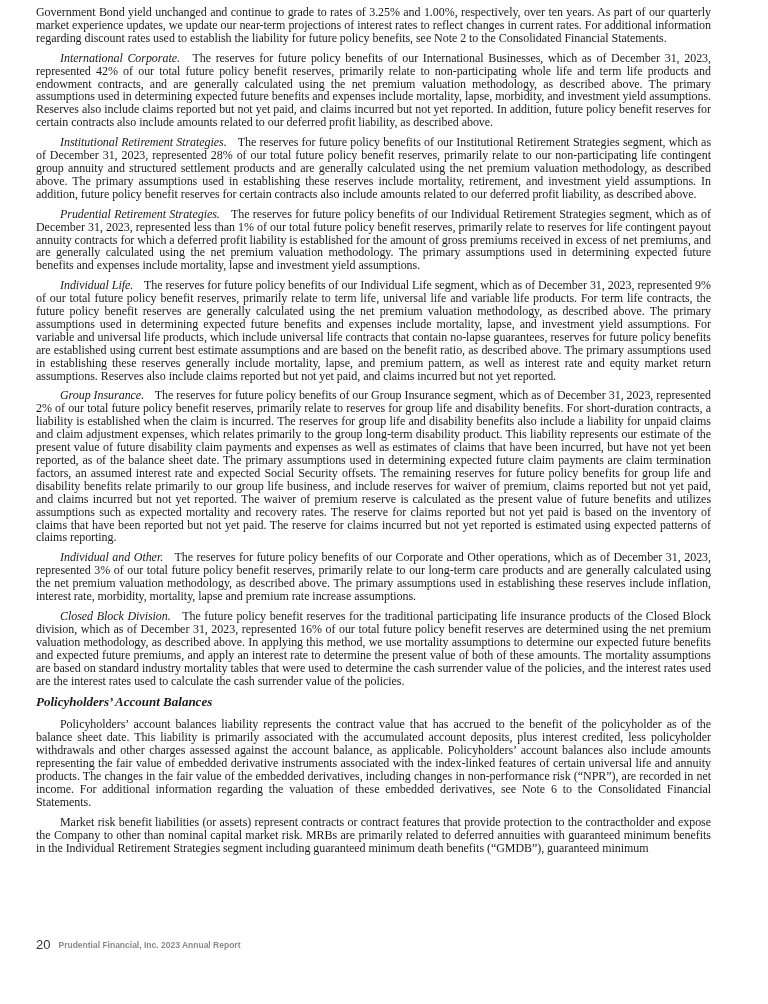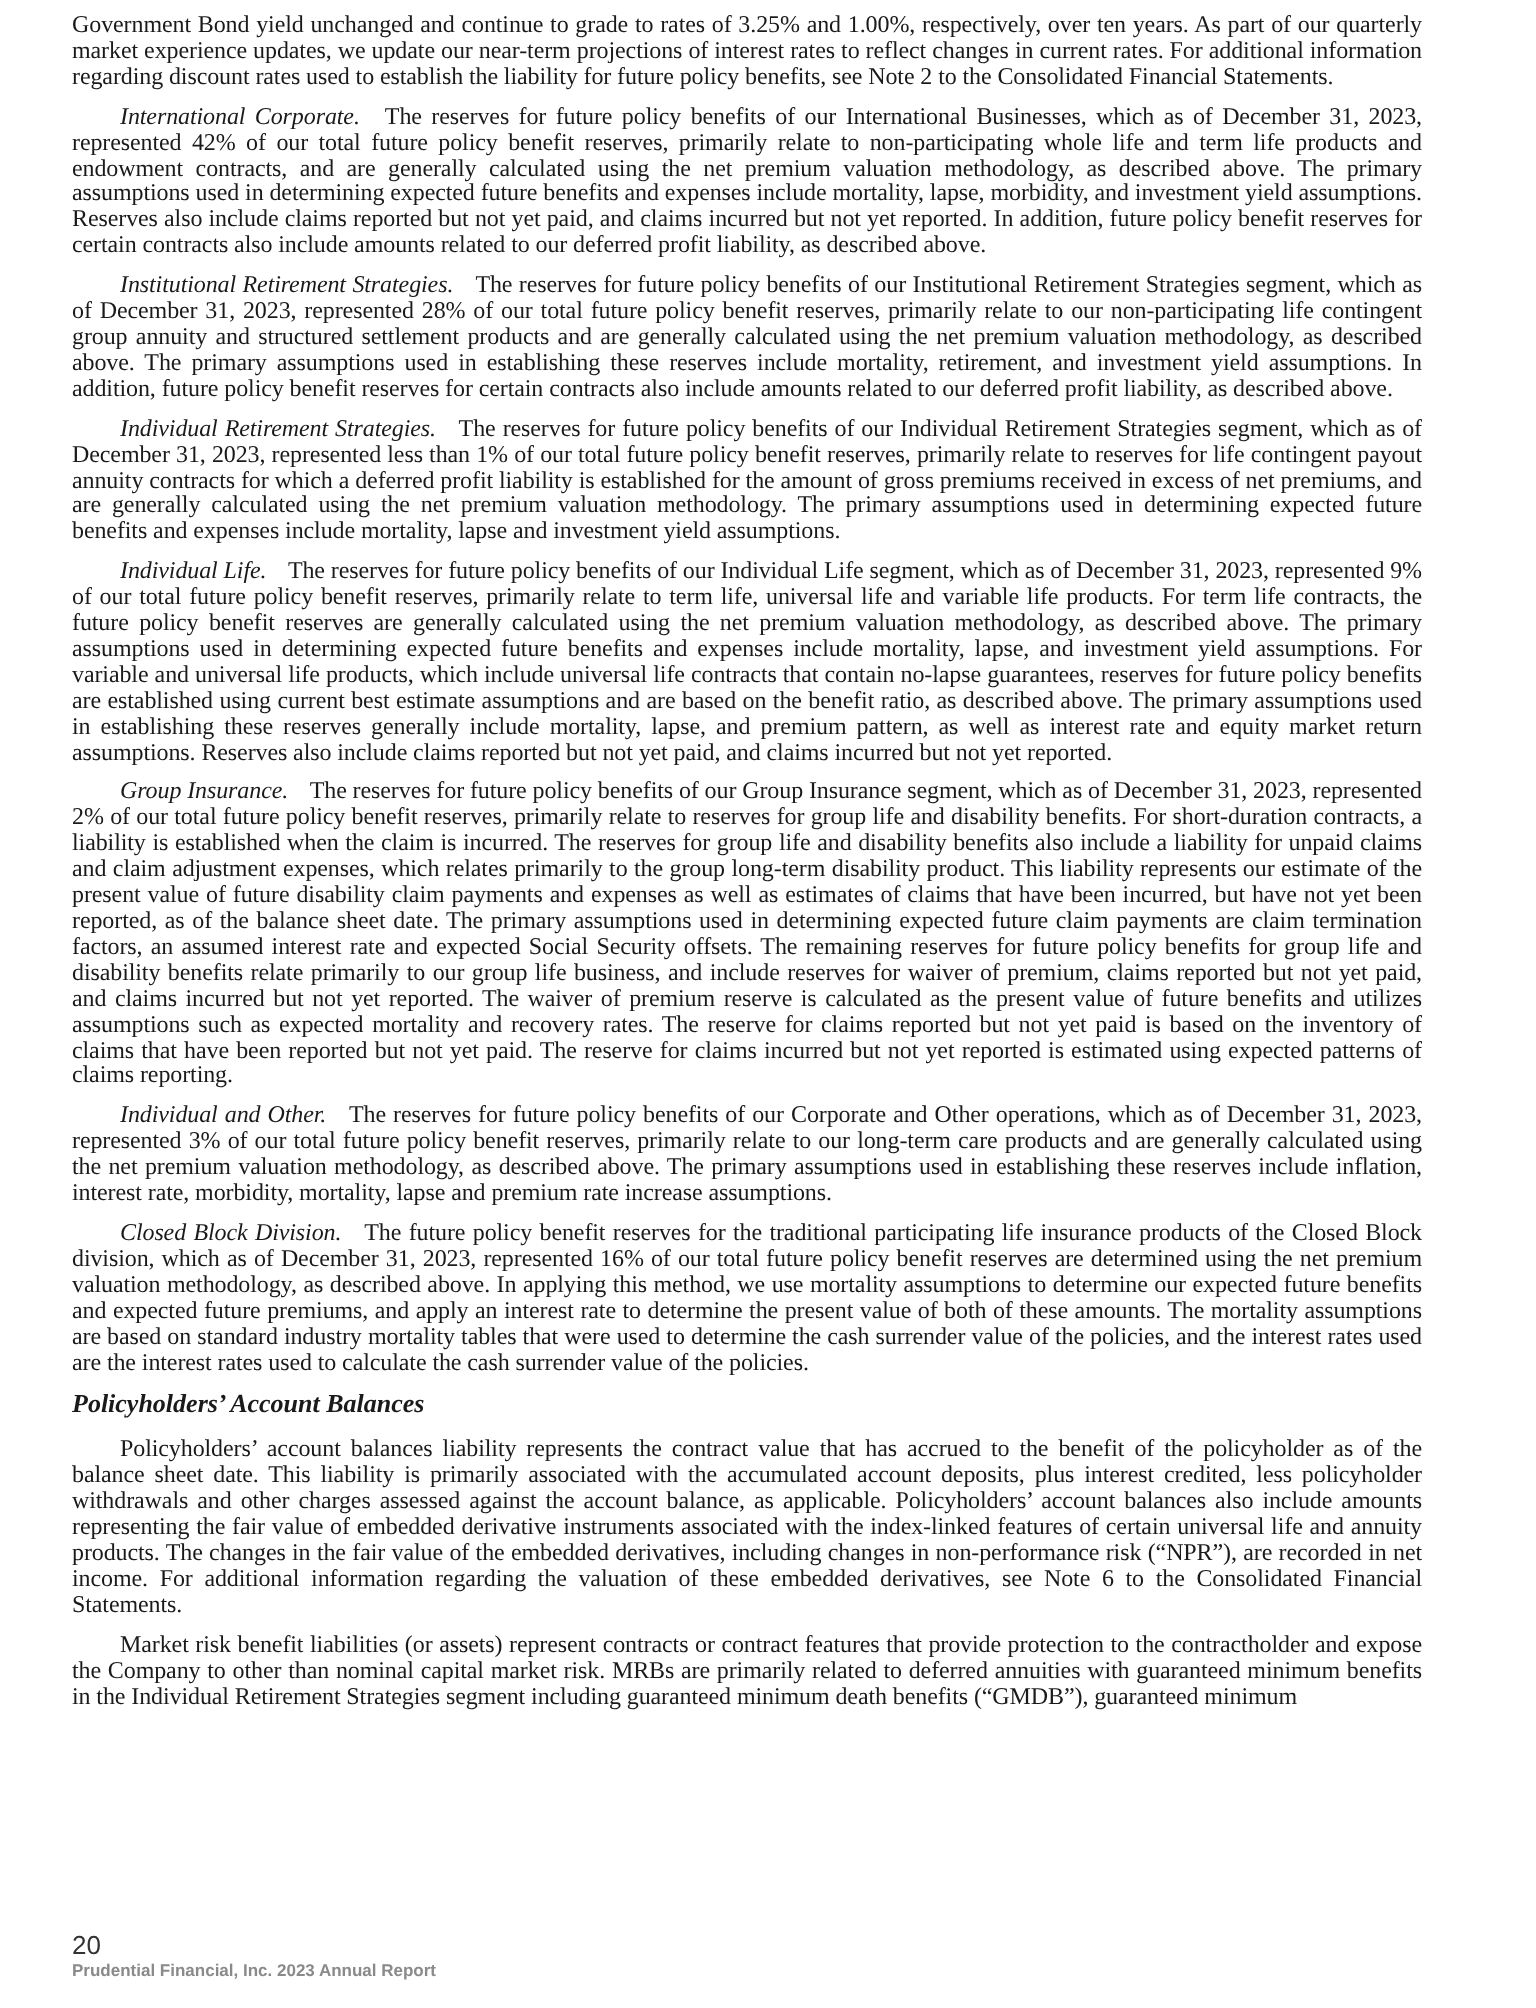--- a/index.html
+++ b/index.html
@@ -21,43 +21,43 @@
   p.indent { text-indent: 24px; }
   .lead { font-style: italic; margin-right: 8px; }
   h2 {
     font-family: "Liberation Serif", "DejaVu Serif", serif;
     font-style: italic; font-weight: bold;
     font-size: 13px; line-height: 16px;
     margin: 4px 0 8px 0;
     color: #1a1a1a;
   }
   .footer {
-    position: absolute; left: 36px; top: 965px;
+    position: absolute; left: 36px; top: 937px;
     font-family: "Liberation Sans", "DejaVu Sans", sans-serif;
-    display: flex; align-items: flex-start; flex-direction: column;
+    display: flex; align-items: center;
   }
   .footer .page-num { font-size: 13px; color: #333; margin-right: 8px; }
   .footer .report { font-size: 8.5px; color: #8a8a8a; font-weight: bold; }
 </style>
 </head>
 <body>
 
 <div class="page">
   <p>Government Bond yield unchanged and continue to grade to rates of 3.25% and 1.00%, respectively, over ten years. As part of our quarterly market experience updates, we update our near-term projections of interest rates to reflect changes in current rates. For additional information regarding discount rates used to establish the liability for future policy benefits, see Note 2 to the Consolidated Financial Statements.</p>
 
   <p class="indent">
     <span class="lead">International Corporate.</span>
     <span>The reserves for future policy benefits of our International Businesses, which as of December 31, 2023, represented 42% of our total future policy benefit reserves, primarily relate to non-participating whole life and term life products and endowment contracts, and are generally calculated using the net premium valuation methodology, as described above. The primary assumptions used in determining expected future benefits and expenses include mortality, lapse, morbidity, and investment yield assumptions. Reserves also include claims reported but not yet paid, and claims incurred but not yet reported. In addition, future policy benefit reserves for certain contracts also include amounts related to our deferred profit liability, as described above.</span>
   </p>
   <p class="indent">
     <span class="lead">Institutional Retirement Strategies.</span>
     <span>The reserves for future policy benefits of our Institutional Retirement Strategies segment, which as of December 31, 2023, represented 28% of our total future policy benefit reserves, primarily relate to our non-participating life contingent group annuity and structured settlement products and are generally calculated using the net premium valuation methodology, as described above. The primary assumptions used in establishing these reserves include mortality, retirement, and investment yield assumptions. In addition, future policy benefit reserves for certain contracts also include amounts related to our deferred profit liability, as described above.</span>
   </p>
   <p class="indent">
-    <span class="lead">Individual Retirement Strategies.</span>
+    <span class="lead">Prudential Retirement Strategies.</span>
     <span>The reserves for future policy benefits of our Individual Retirement Strategies segment, which as of December 31, 2023, represented less than 1% of our total future policy benefit reserves, primarily relate to reserves for life contingent payout annuity contracts for which a deferred profit liability is established for the amount of gross premiums received in excess of net premiums, and are generally calculated using the net premium valuation methodology. The primary assumptions used in determining expected future benefits and expenses include mortality, lapse and investment yield assumptions.</span>
   </p>
   <p class="indent">
     <span class="lead">Individual Life.</span>
     <span>The reserves for future policy benefits of our Individual Life segment, which as of December 31, 2023, represented 9% of our total future policy benefit reserves, primarily relate to term life, universal life and variable life products. For term life contracts, the future policy benefit reserves are generally calculated using the net premium valuation methodology, as described above. The primary assumptions used in determining expected future benefits and expenses include mortality, lapse, and investment yield assumptions. For variable and universal life products, which include universal life contracts that contain no-lapse guarantees, reserves for future policy benefits are established using current best estimate assumptions and are based on the benefit ratio, as described above. The primary assumptions used in establishing these reserves generally include mortality, lapse, and premium pattern, as well as interest rate and equity market return assumptions. Reserves also include claims reported but not yet paid, and claims incurred but not yet reported.</span>
   </p>
   <p class="indent">
     <span class="lead">Group Insurance.</span>
     <span>The reserves for future policy benefits of our Group Insurance segment, which as of December 31, 2023, represented 2% of our total future policy benefit reserves, primarily relate to reserves for group life and disability benefits. For short-duration contracts, a liability is established when the claim is incurred. The reserves for group life and disability benefits also include a liability for unpaid claims and claim adjustment expenses, which relates primarily to the group long-term disability product. This liability represents our estimate of the present value of future disability claim payments and expenses as well as estimates of claims that have been incurred, but have not yet been reported, as of the balance sheet date. The primary assumptions used in determining expected future claim payments are claim termination factors, an assumed interest rate and expected Social Security offsets. The remaining reserves for future policy benefits for group life and disability benefits relate primarily to our group life business, and include reserves for waiver of premium, claims reported but not yet paid, and claims incurred but not yet reported. The waiver of premium reserve is calculated as the present value of future benefits and utilizes assumptions such as expected mortality and recovery rates. The reserve for claims reported but not yet paid is based on the inventory of claims that have been reported but not yet paid. The reserve for claims incurred but not yet reported is estimated using expected patterns of claims reporting.</span>
   </p>

